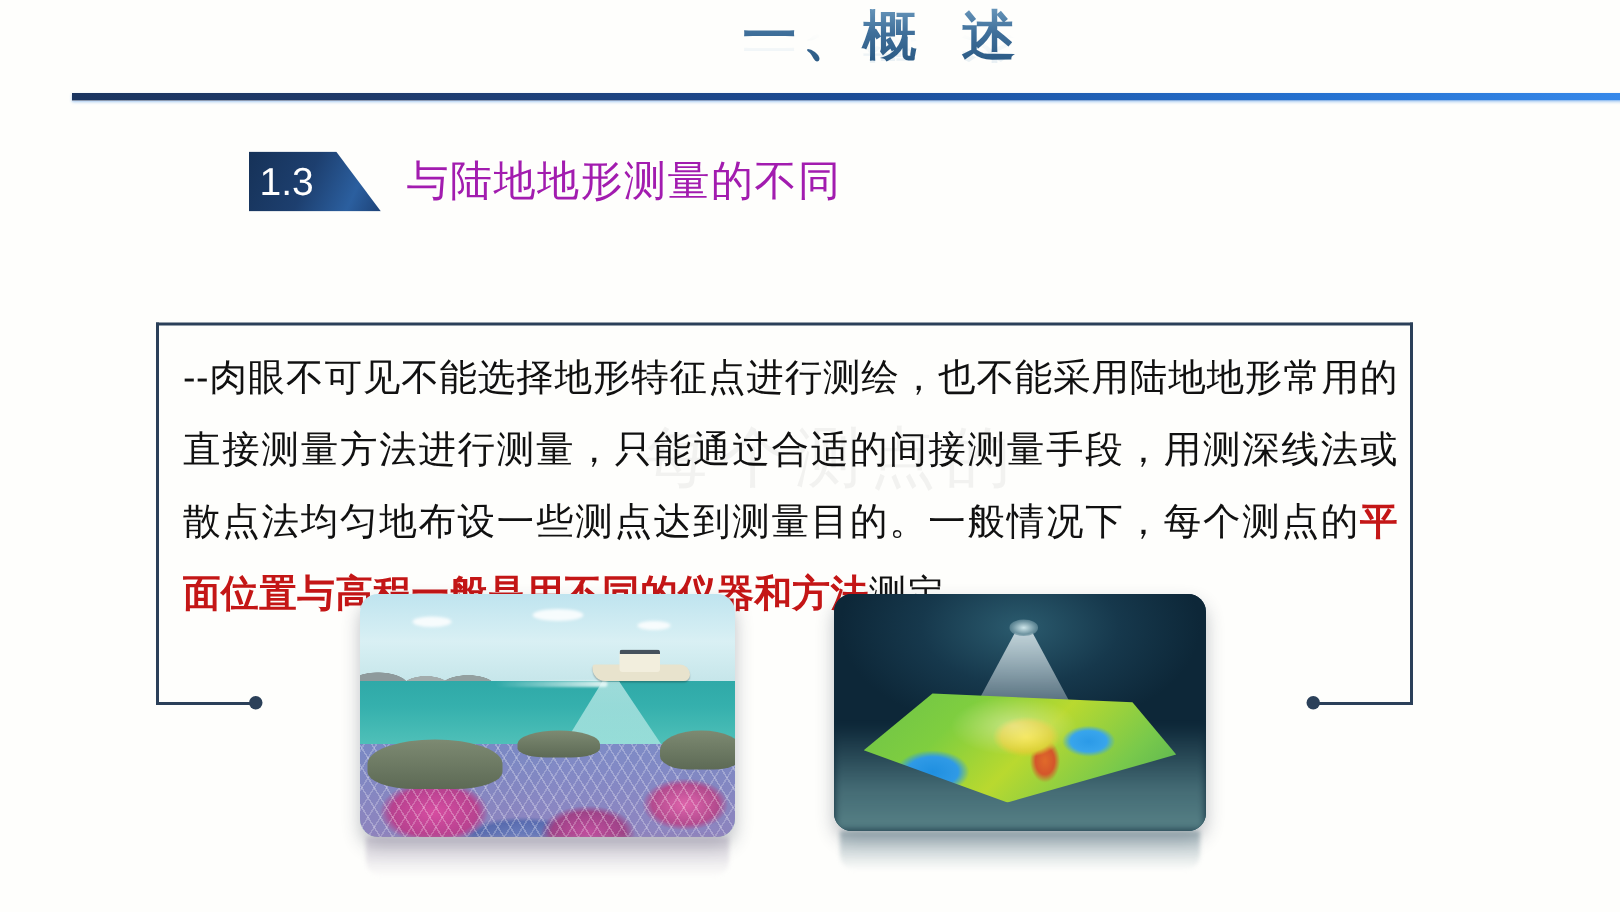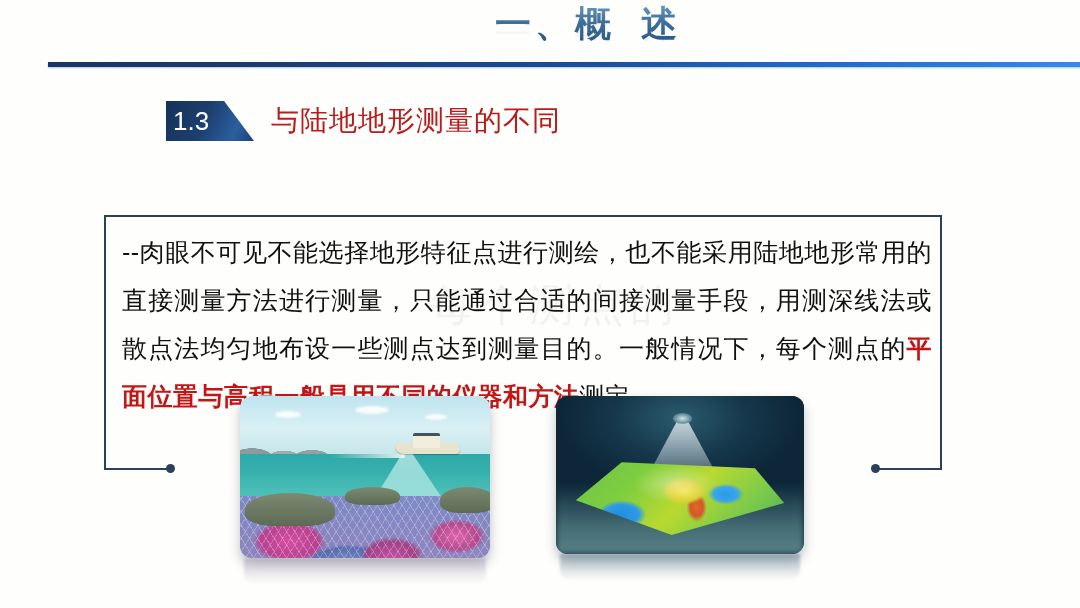--- a/index.html
+++ b/index.html
@@ -90,21 +90,21 @@
     font-size: 26px;
     font-weight: 400;
     line-height: 40px;
     padding-left: 7px;
     letter-spacing: 0px;
     font-family: "Liberation Sans", sans-serif;
   }
   #section-heading-text {
     margin-left: 17px;
     font-size: 28px;
-    color: #b91c1c;
+    color: #a21caf;
     font-family: "Liberation Sans", sans-serif;
     letter-spacing: 1px;
     white-space: nowrap;
   }
 
   
   #content-frame {
     position: absolute;
     left: 104px; top: 215px;
     width: 838px;

